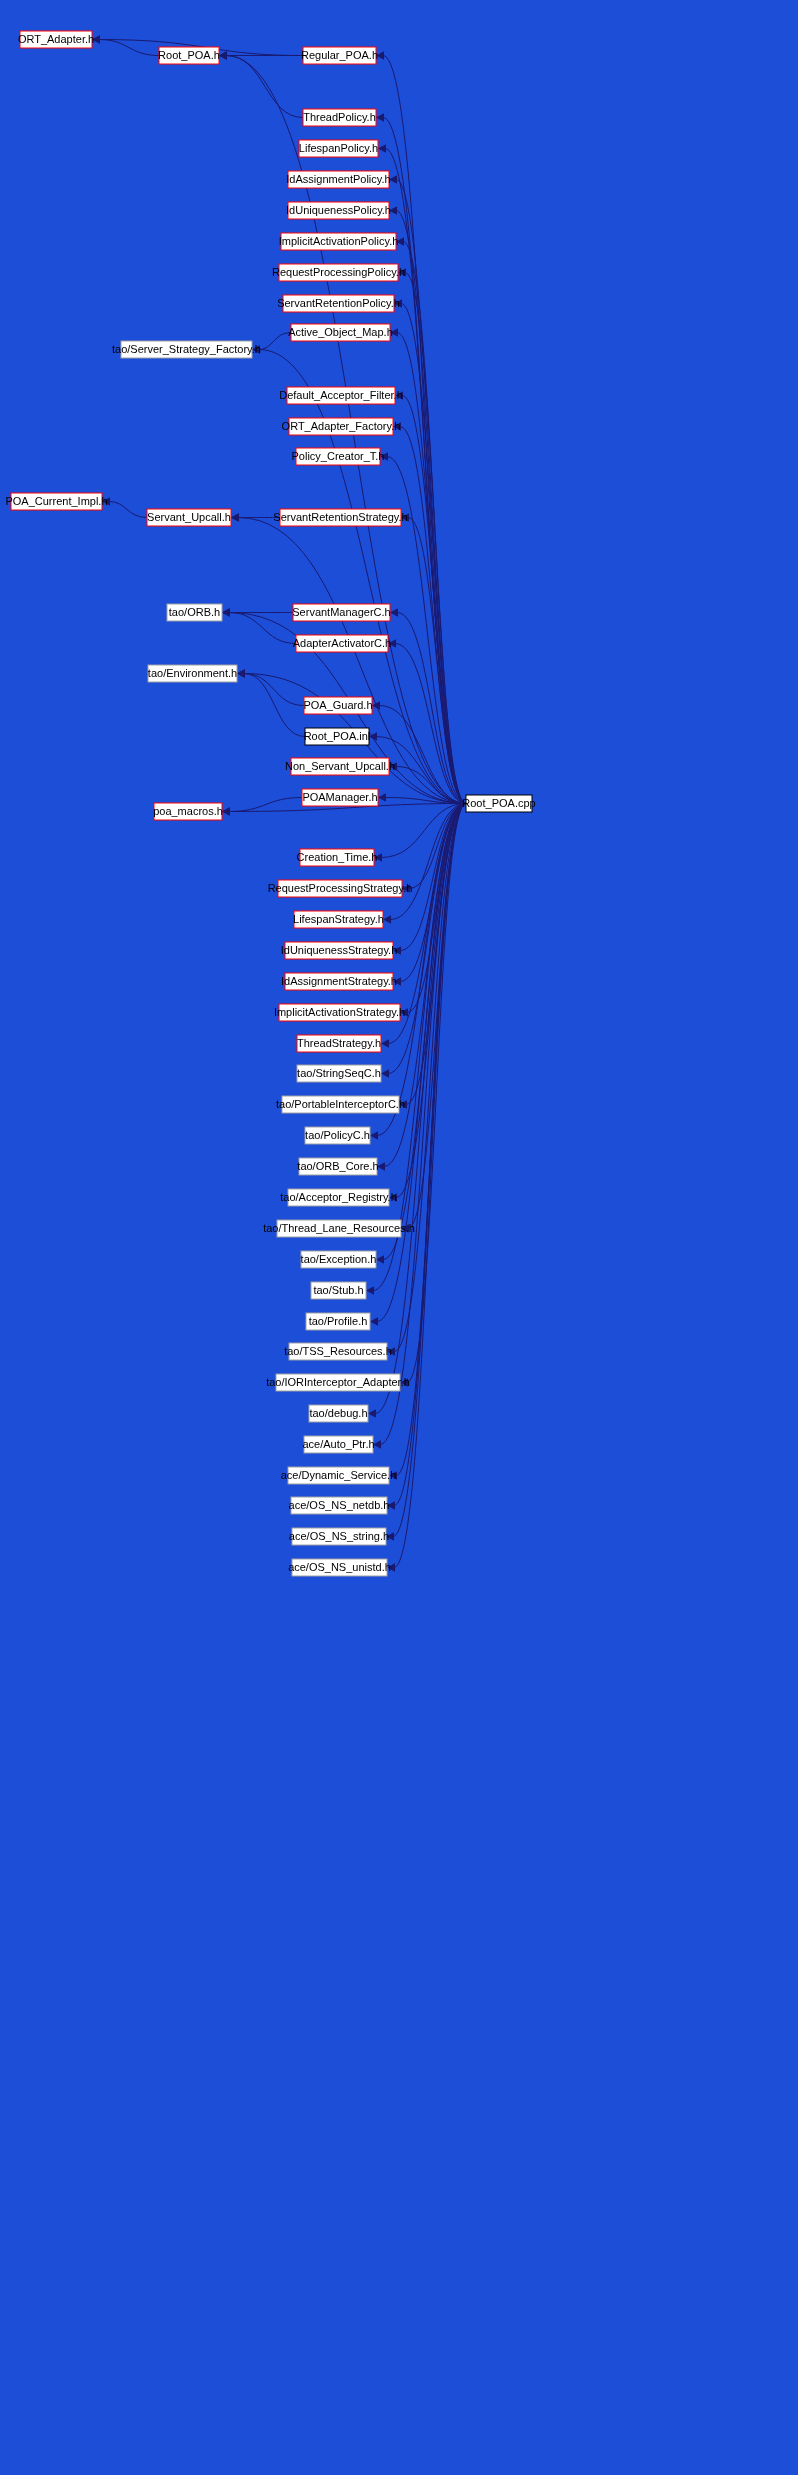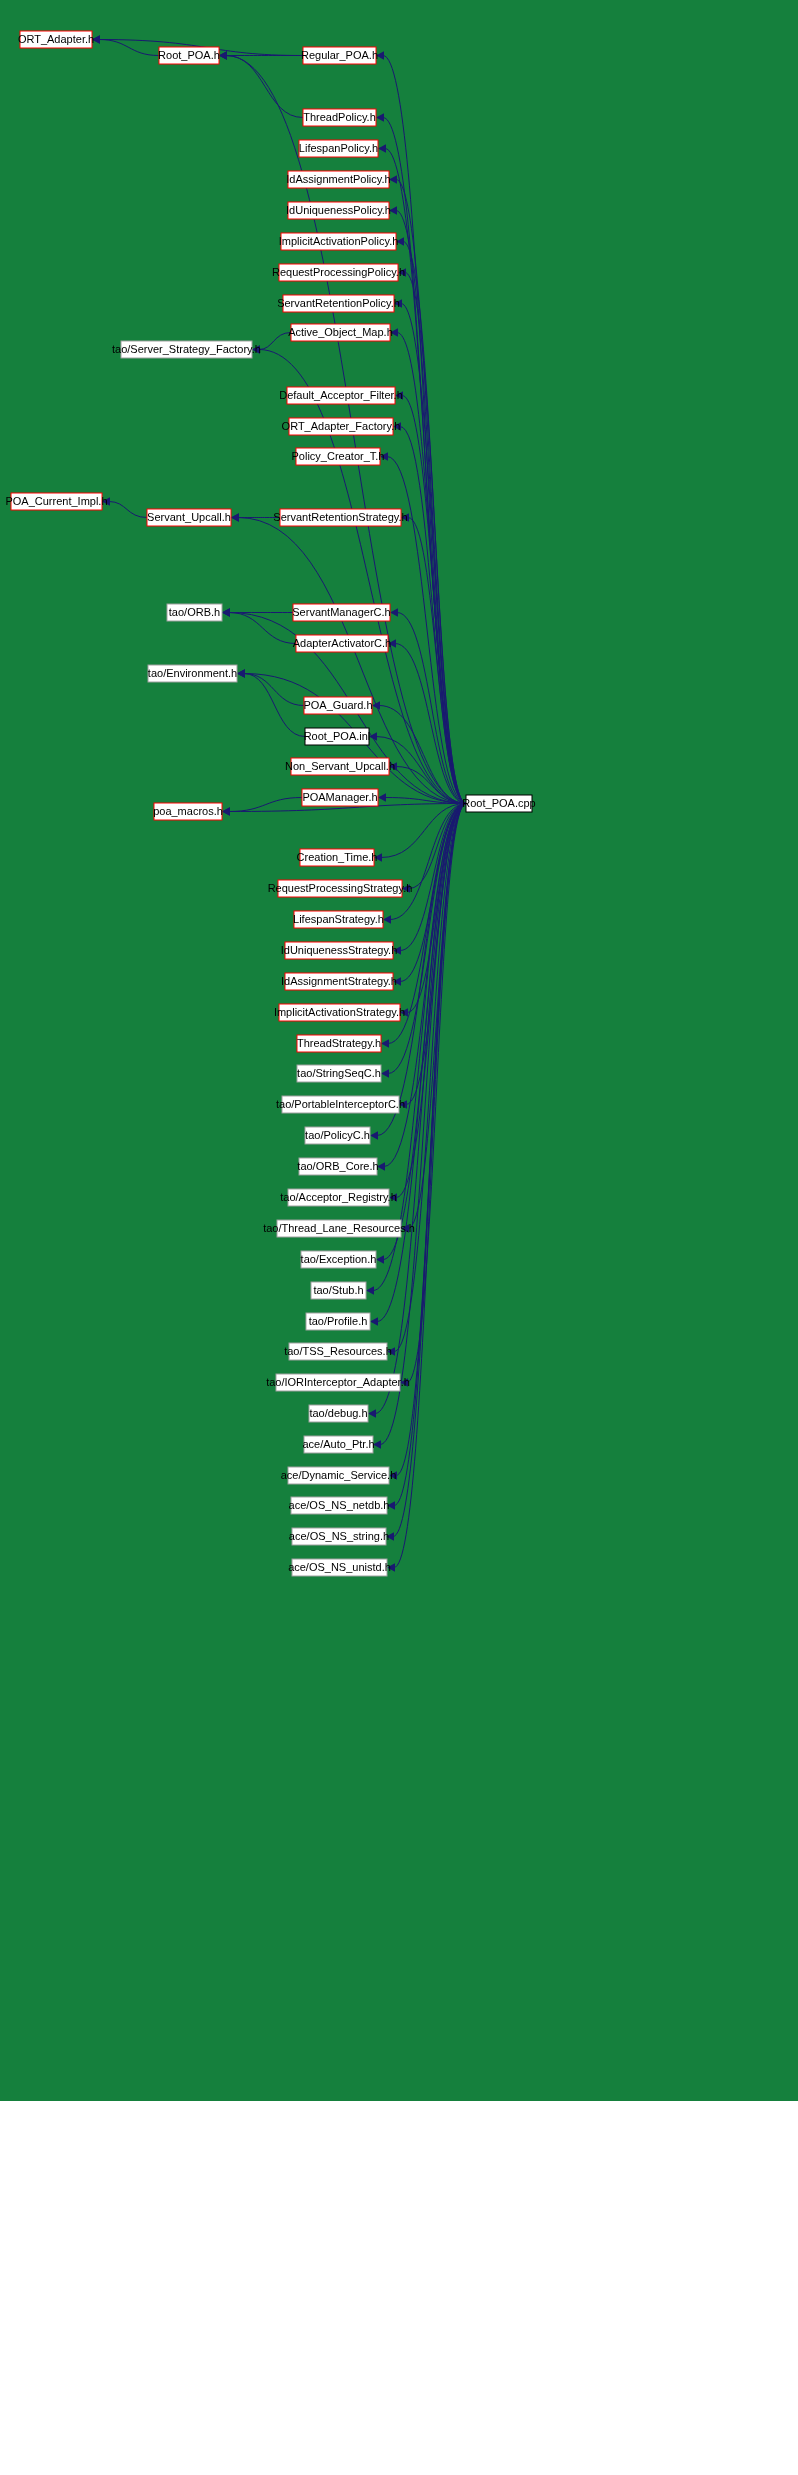--- a/index.html
+++ b/index.html
@@ -1,16 +1,16 @@
 <!DOCTYPE html>
 <html><head>
 <meta charset="utf-8">
 <style>
   html,body{margin:0;padding:0;background:#ffffff;}
-  #page{position:relative;width:798px;height:2101px;background:#15803d;
+  #page{position:relative;width:798px;height:2475px;background:#1d4ed8;
         font-family:"Liberation Sans", sans-serif;overflow:hidden;}
   svg{position:absolute;left:0;top:0;width:798px;height:2475px;}
   .node-label{font-family:"Liberation Sans", sans-serif;font-size:11px;fill:#000000;
               text-anchor:middle;dominant-baseline:middle;}
   .node-box{fill:#ffffff;stroke-width:1;}
   .edge{fill:none;stroke-width:1;}
 </style>
 </head>
 <body>
 

